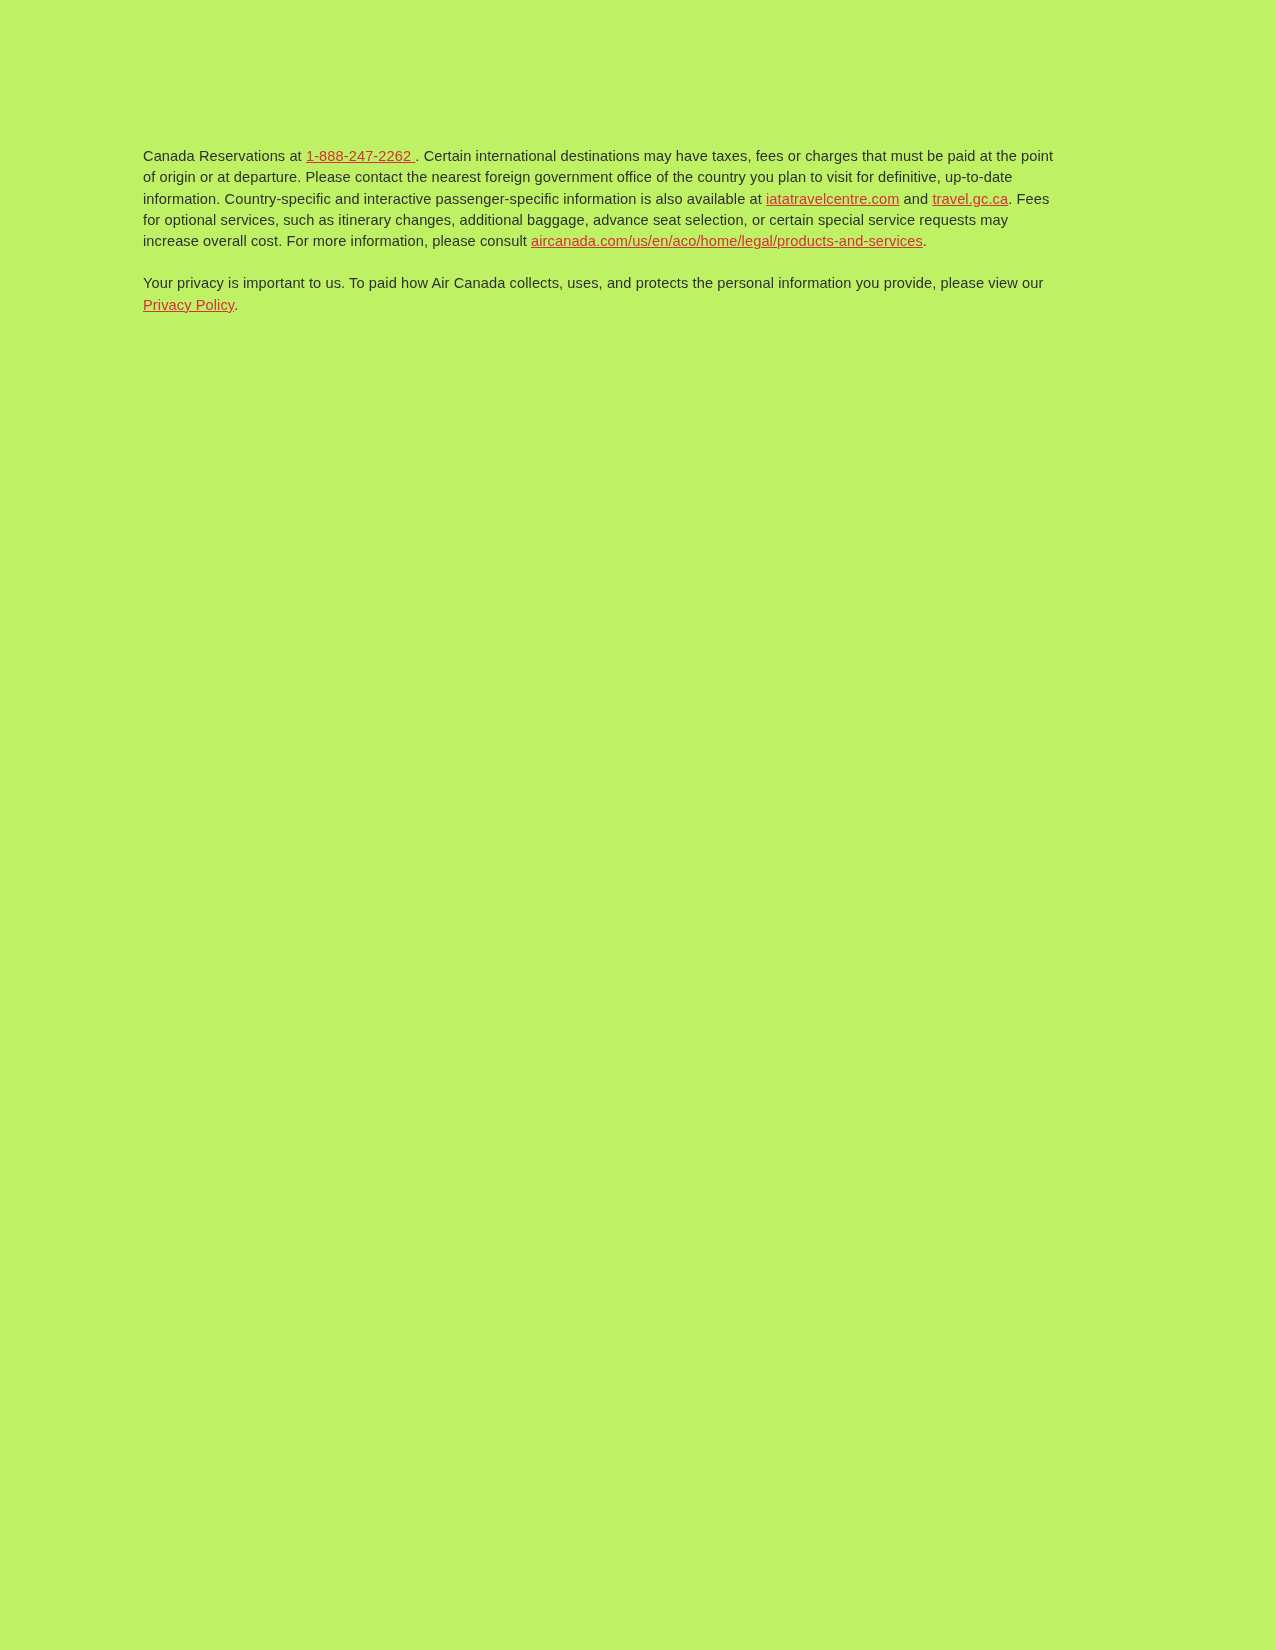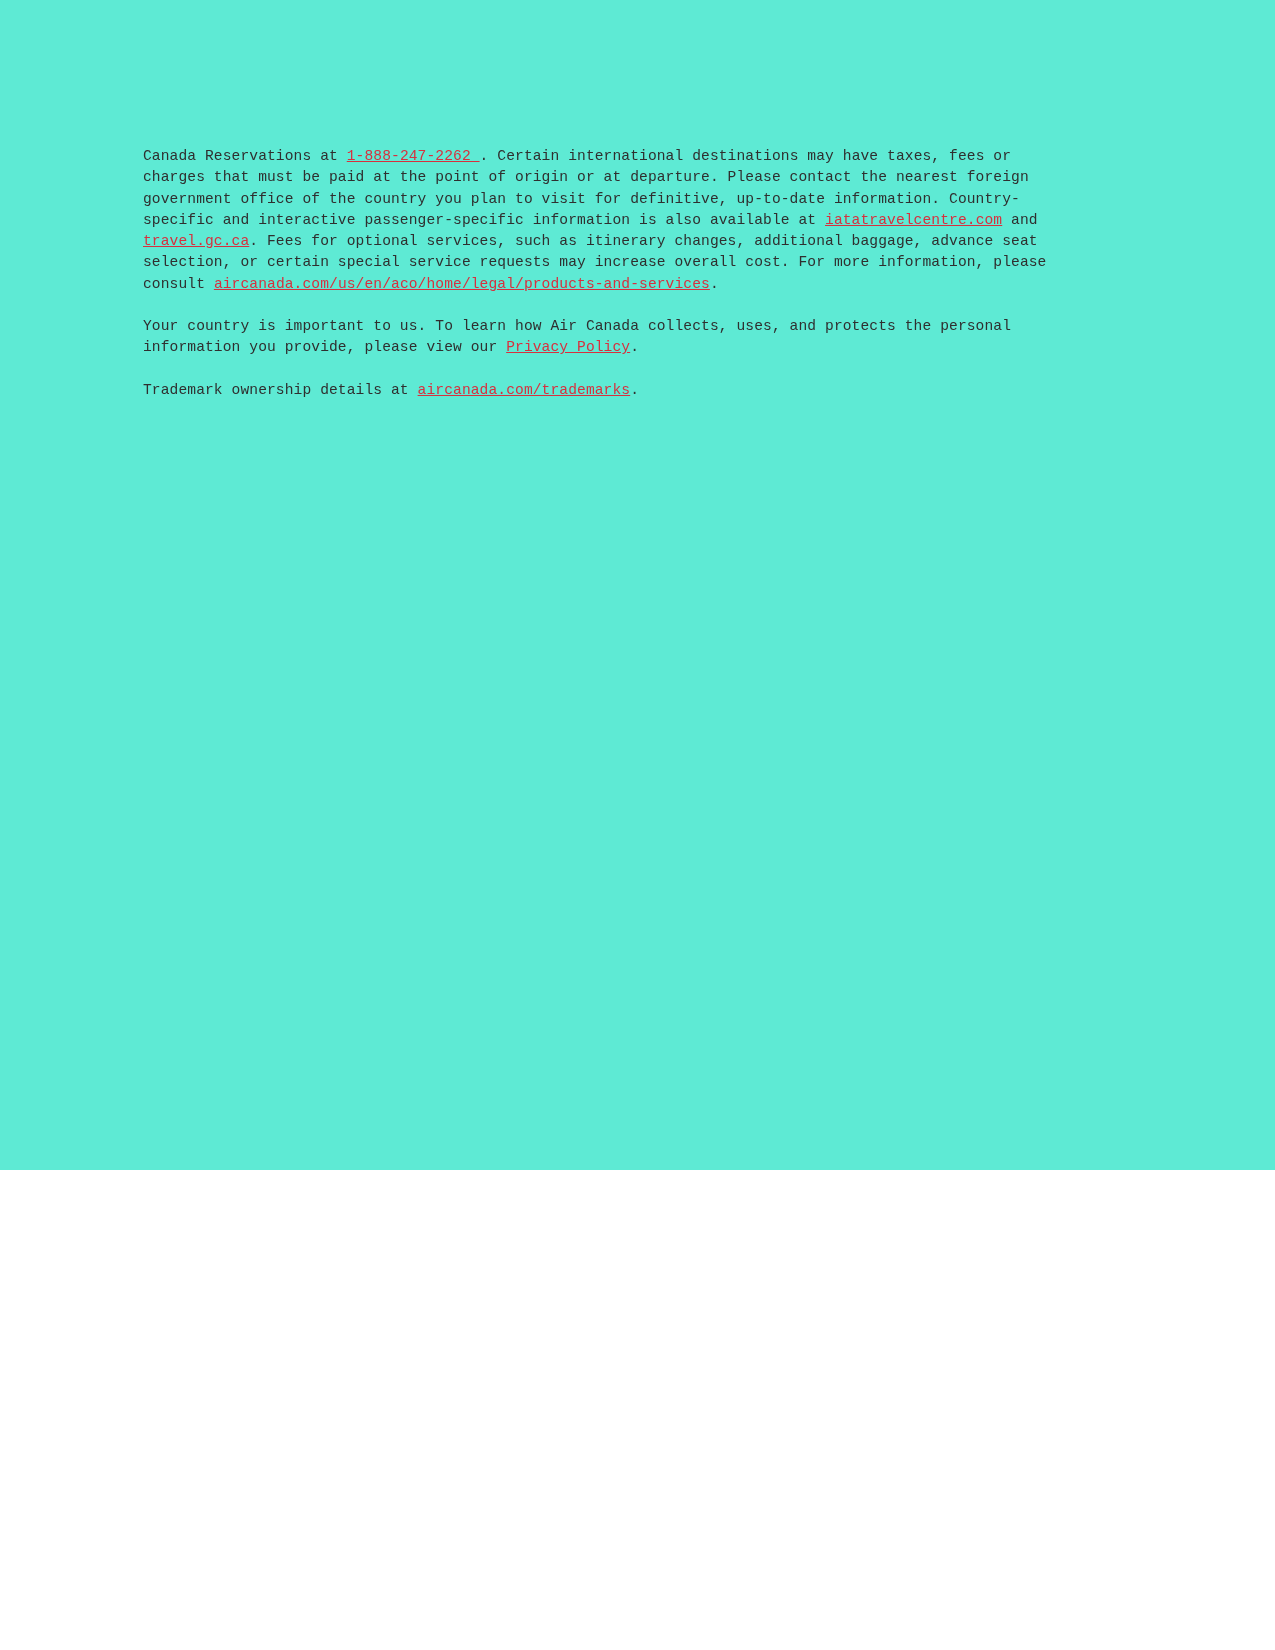--- a/index.html
+++ b/index.html
@@ -3,24 +3,24 @@
 <meta charset="utf-8">
 <style>
   html, body {
     margin: 0;
     padding: 0;
     background: #ffffff;
   }
   .page {
     position: relative;
     width: 1275px;
-    height: 1170px;
-    background: #5eead4;
+    height: 1650px;
+    background: #bef264;
     overflow: hidden;
-    font-family: Liberation Mono, monospace;
+    font-family: Liberation Sans, sans-serif;
   }
   .content {
     position: absolute;
     left: 143px;
     top: 146px;
     width: 924px;
     font-size: 14.6px;
     line-height: 21.3px;
     color: #2f2f2f;
     letter-spacing: 0.1px;
@@ -37,19 +37,18 @@
   }
 </style>
 </head>
 <body>
 
 <div class="page">
   <div class="content">
 
     <p><span>Canada Reservations at </span><a class="link">1-888-247-2262 </a><span>. Certain international destinations may have taxes, fees or charges that must be paid at the point of origin or at departure. Please contact the nearest foreign government office of the country you plan to visit for definitive, up-to-date information. Country-specific and interactive passenger-specific information is also available at </span><a class="link">iatatravelcentre.com</a><span> and </span><a class="link">travel.gc.ca</a><span>. Fees for optional services, such as itinerary changes, additional baggage, advance seat selection, or certain special service requests may increase overall cost. For more information, please consult </span><a class="link">aircanada.com/us/en/aco/home/legal/products-and-services</a><span>.</span></p>
 
-    <p><span>Your country is important to us. To learn how Air Canada collects, uses, and protects the personal information you provide, please view our </span><a class="link">Privacy Policy</a><span>.</span></p>
+    <p><span>Your privacy is important to us. To paid how Air Canada collects, uses, and protects the personal information you provide, please view our </span><a class="link">Privacy Policy</a><span>.</span></p>
 
 
-    <p><span>Trademark ownership details at </span><a class="link">aircanada.com/trademarks</a><span>.</span></p>
 
   </div>
 </div>
 
 </body></html>

